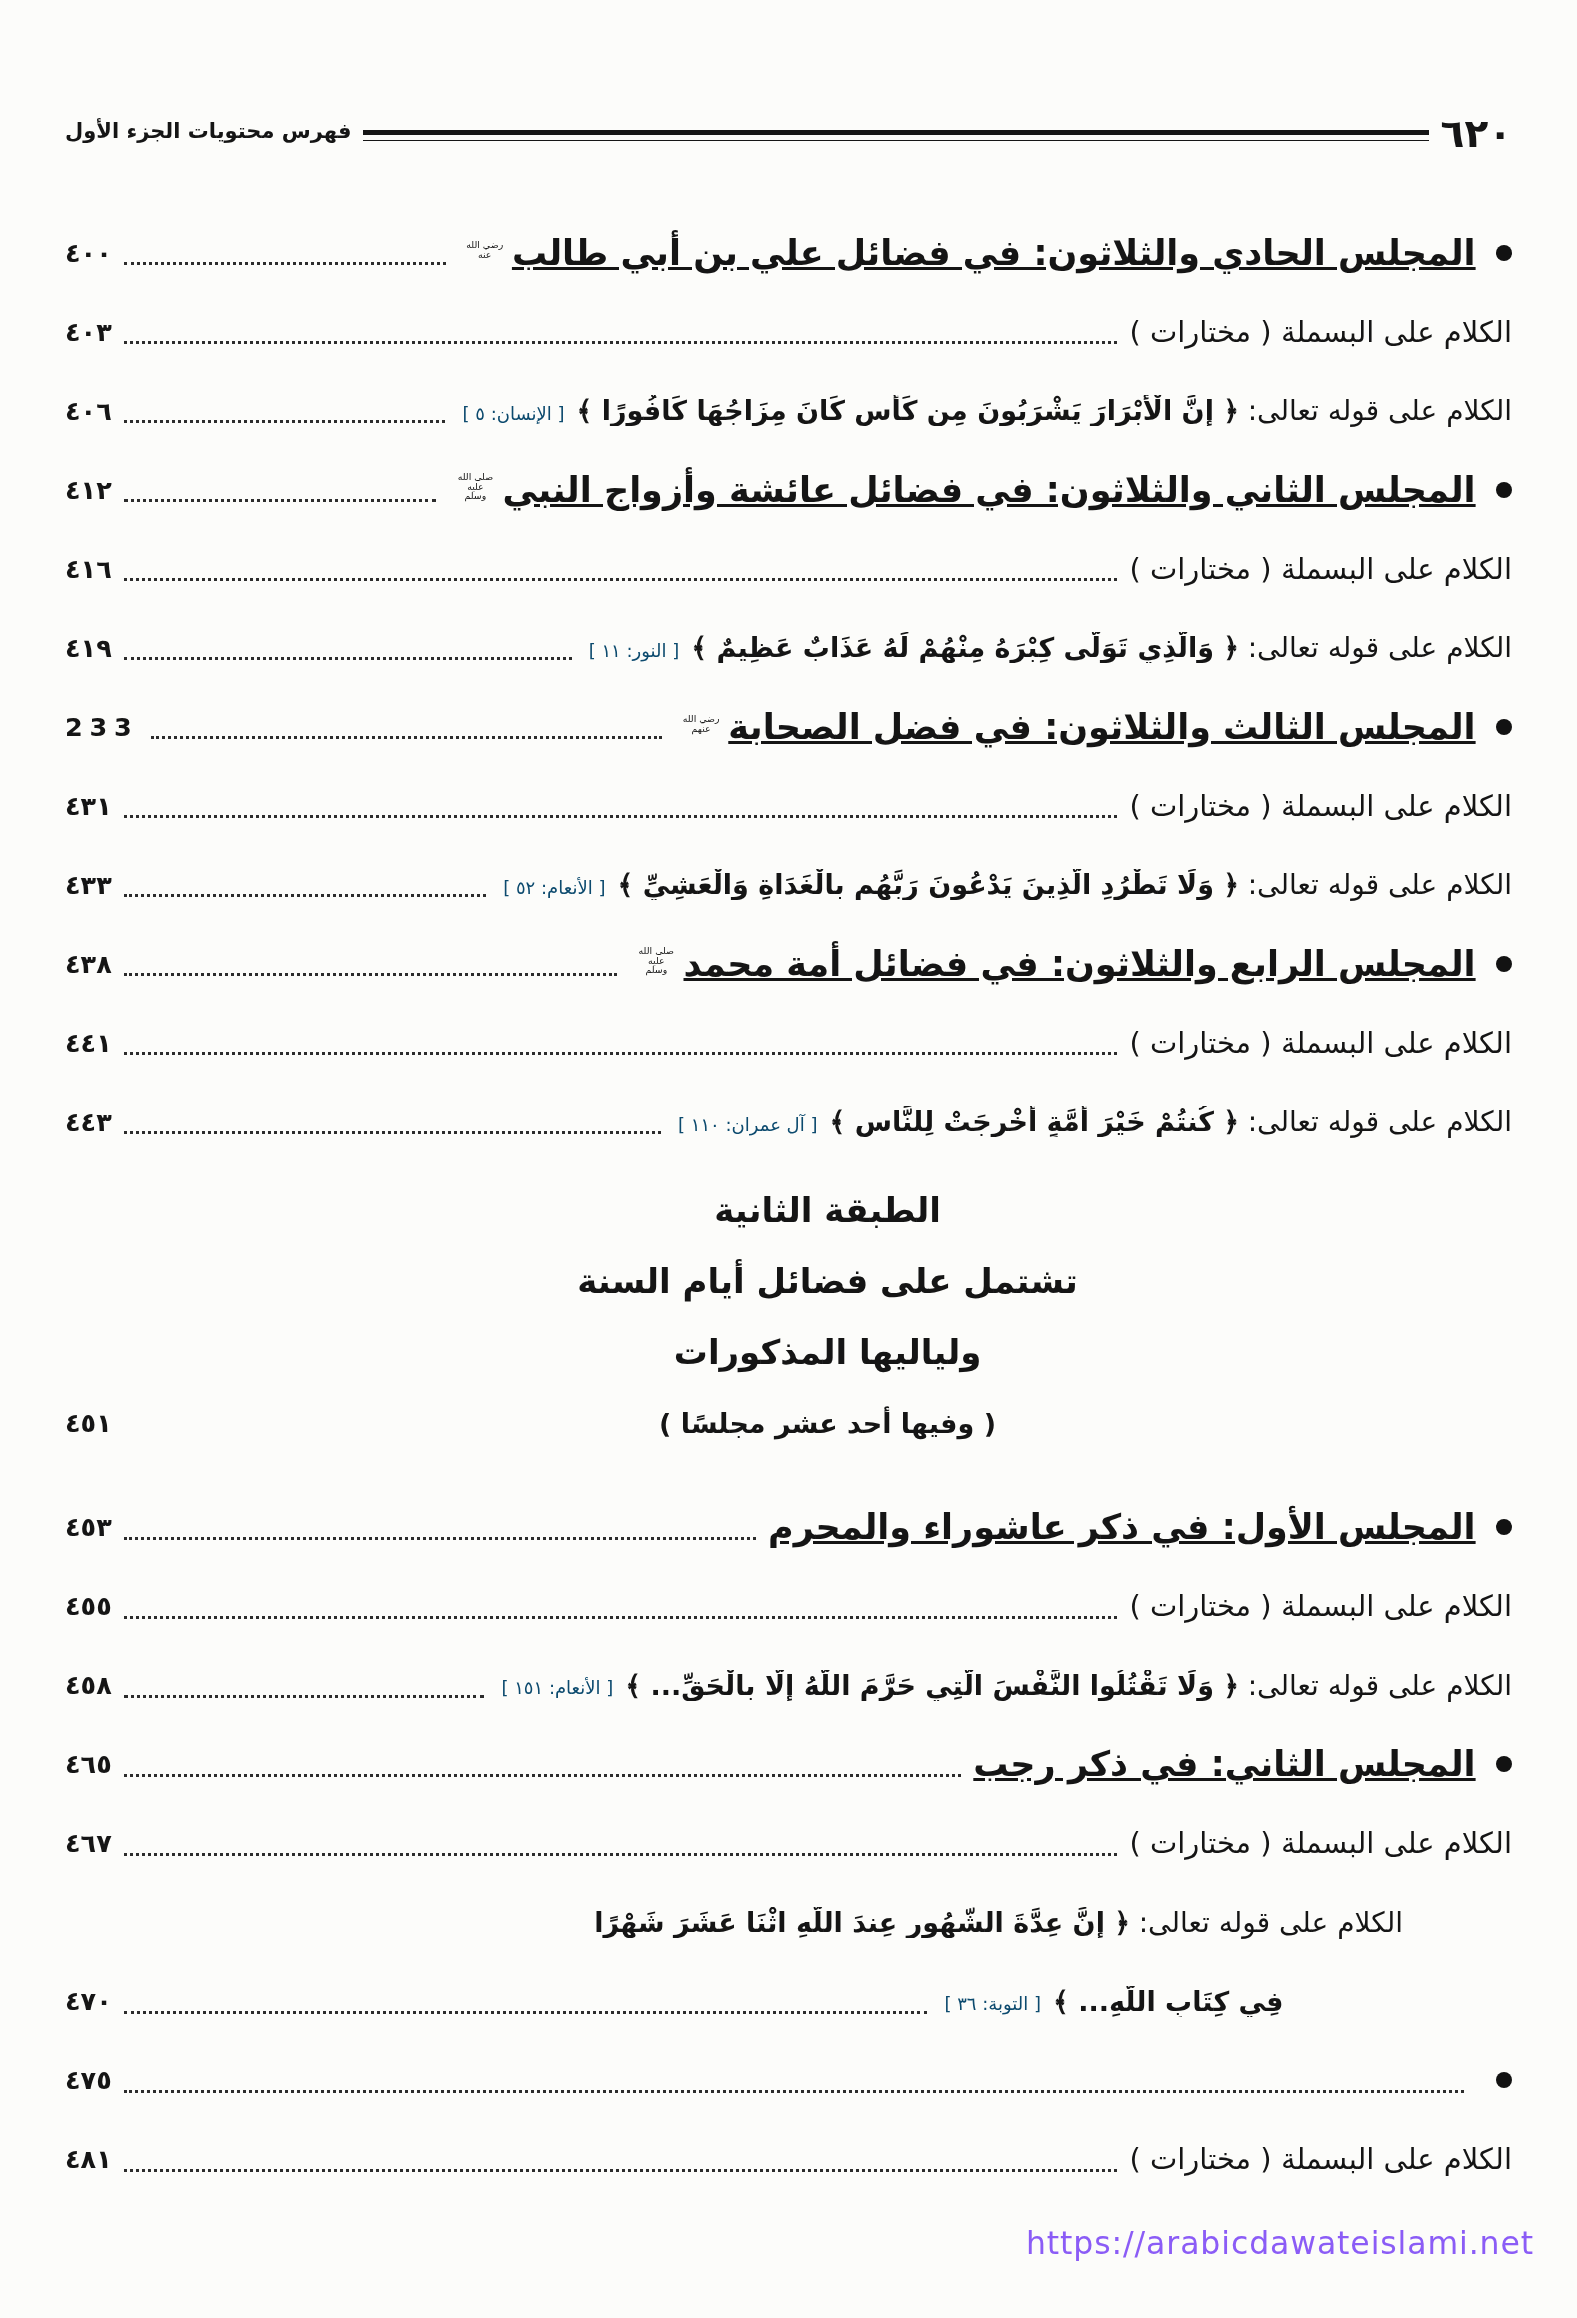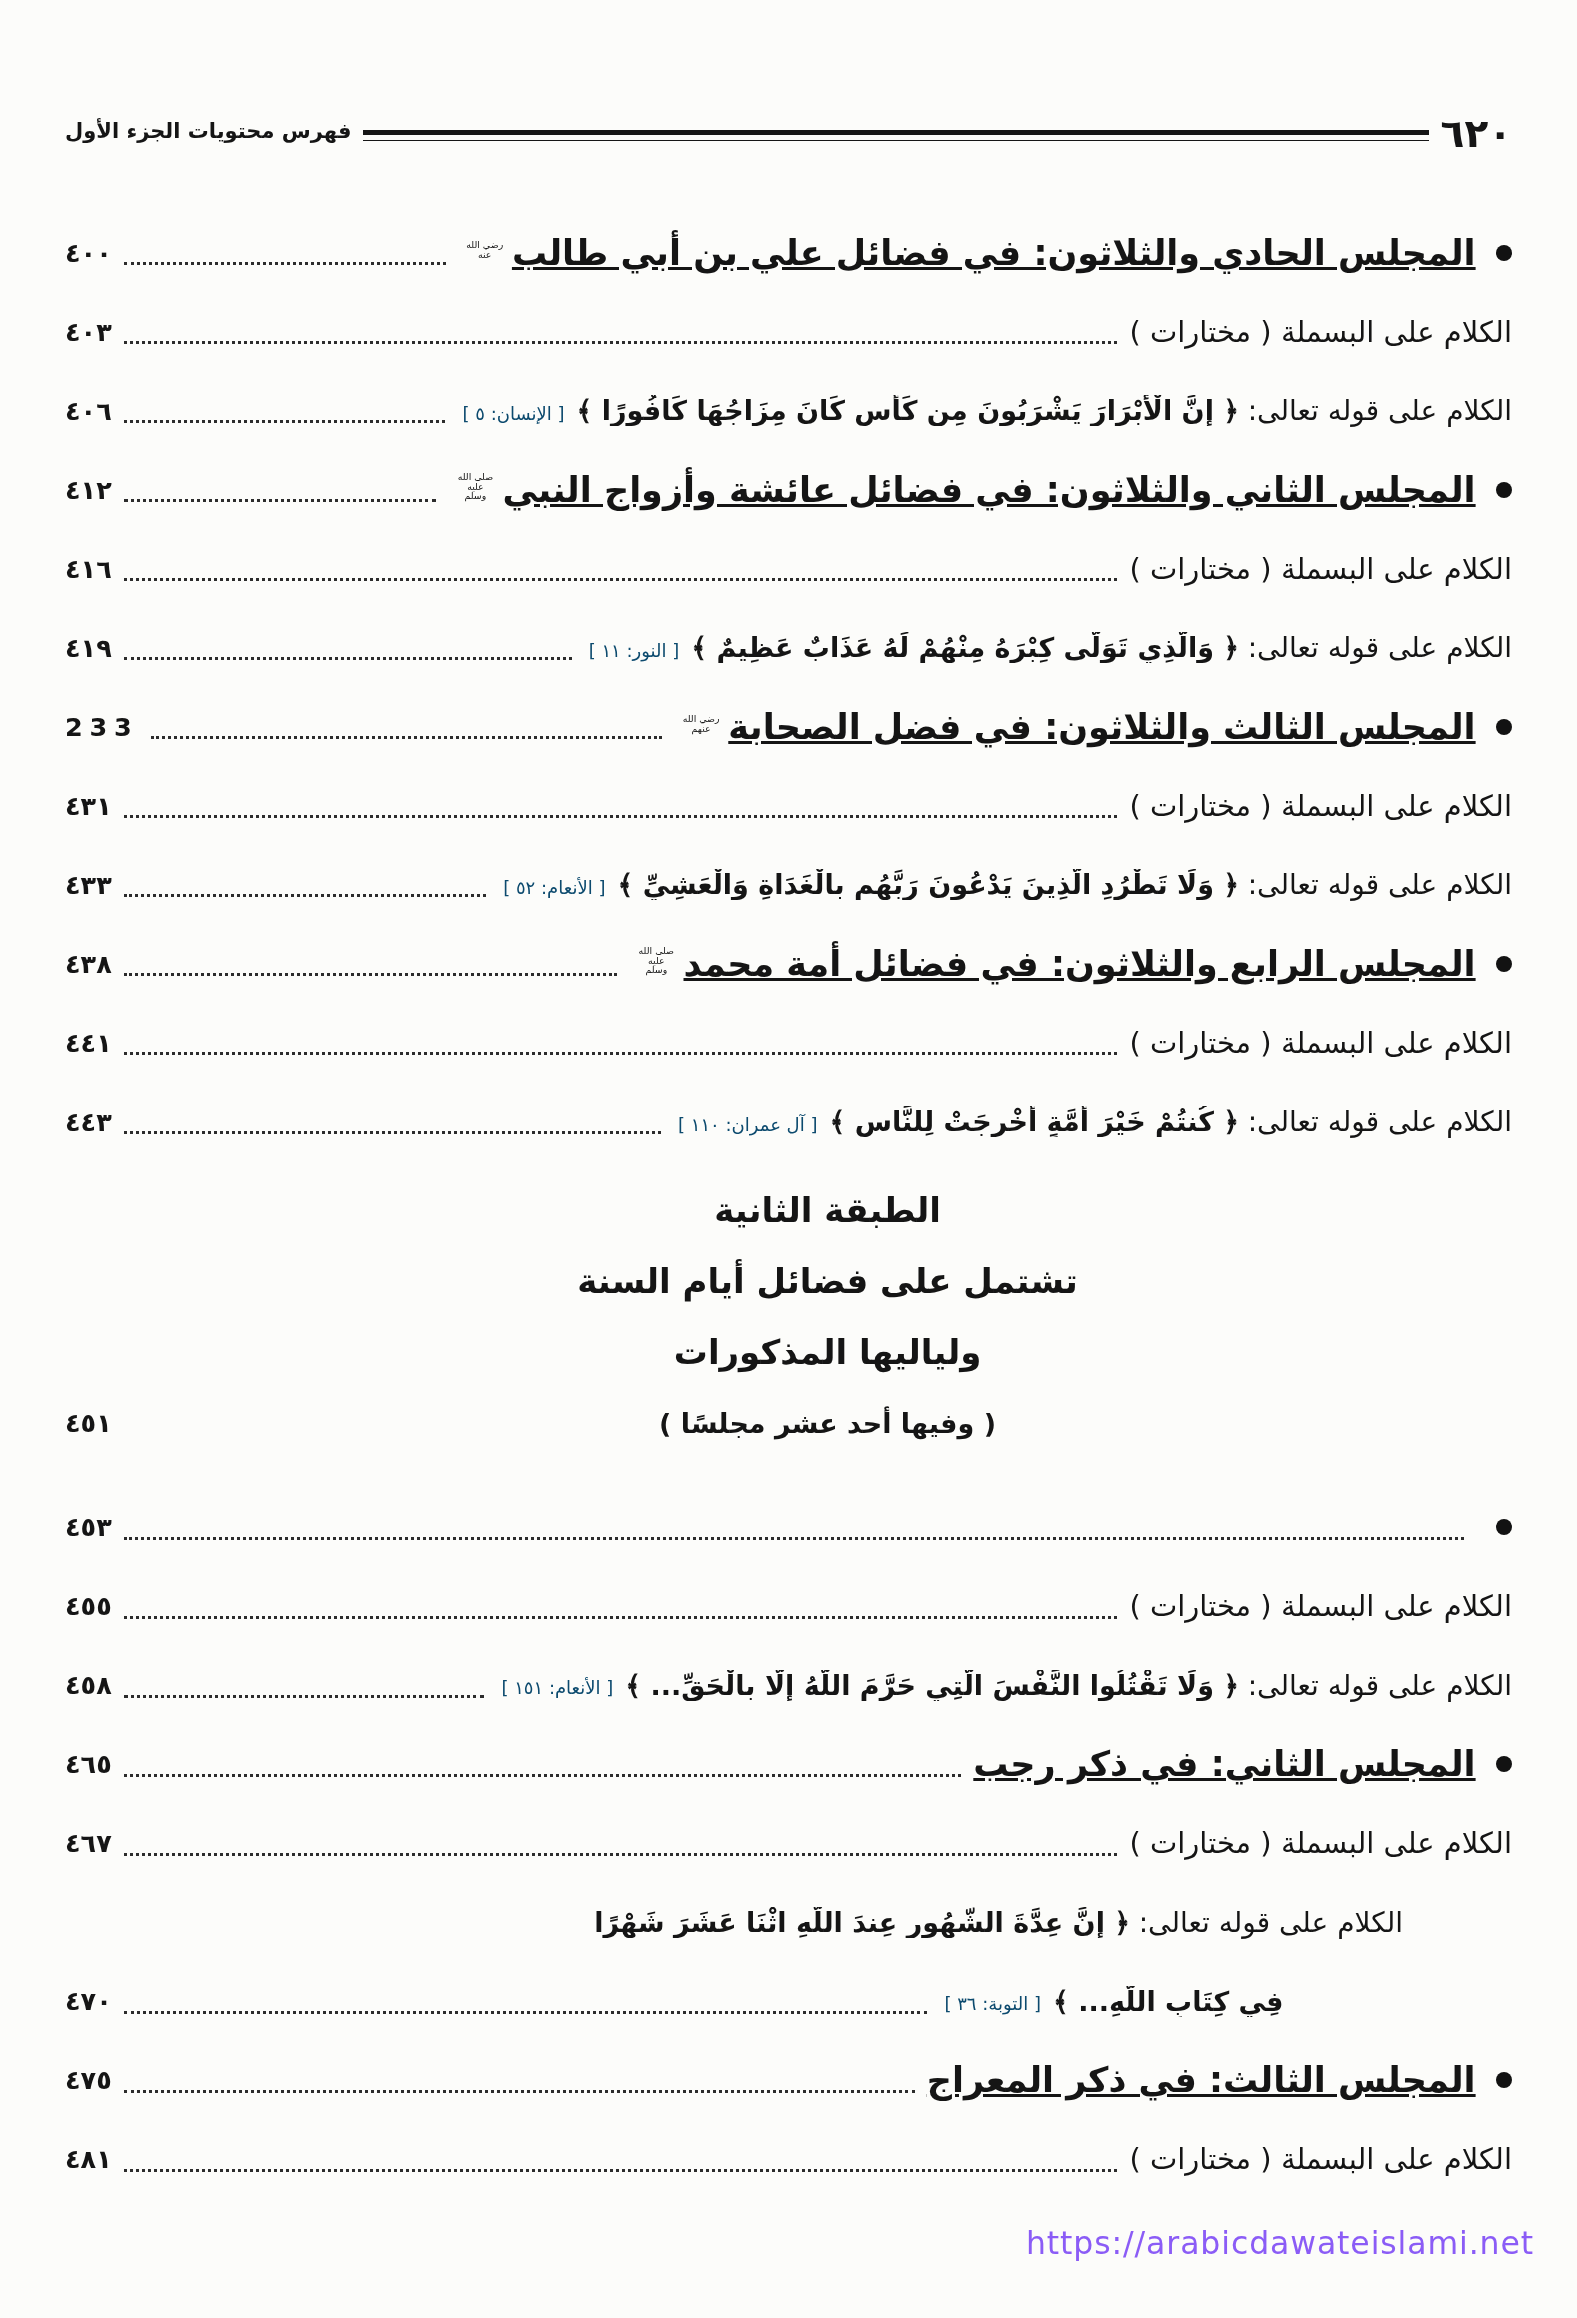--- a/index.html
+++ b/index.html
@@ -143,20 +143,21 @@
       <div class="sh-line">ولياليها المذكورات</div>
       <div class="sh-sub-row">
         <span class="sh-sub">( وفيها أحد عشر مجلسًا )</span>
         <span class="sh-page">٤٥١</span>
       </div>
     </section>
 
     <div id="toc-bottom">
         <div class="row">
           <span class="bullet"></span>
+          <span class="t-main">المجلس الأول: في ذكر عاشوراء والمحرم</span>
           <span class="leader"></span>
           <span class="pageno">٤٥٣</span>
         </div>
         <div class="row">
           <span class="t-sub">الكلام على البسملة ( مختارات )</span>
           <span class="leader"></span>
           <span class="pageno">٤٥٥</span>
         </div>
         <div class="row">
           <span class="t-intro">الكلام على قوله تعالى: </span>
@@ -181,21 +182,20 @@
           <span class="t-quote">﴿ إِنَّ عِدَّةَ الشُّهُورِ عِندَ اللَّهِ اثْنَا عَشَرَ شَهْرًا</span>
         </div>
         <div class="row ind2">
           <span class="t-quote">فِي كِتَابِ اللَّهِ... ﴾</span>
           <span class="t-ref">[ التوبة: ٣٦ ]</span>
           <span class="leader"></span>
           <span class="pageno">٤٧٠</span>
         </div>
         <div class="row">
           <span class="bullet"></span>
-          <span class="t-main">المجلس الثالث: في ذكر المعراج</span>
           <span class="leader"></span>
           <span class="pageno">٤٧٥</span>
         </div>
         <div class="row">
           <span class="t-sub">الكلام على البسملة ( مختارات )</span>
           <span class="leader"></span>
           <span class="pageno">٤٨١</span>
         </div>
       </div>
   </main>

